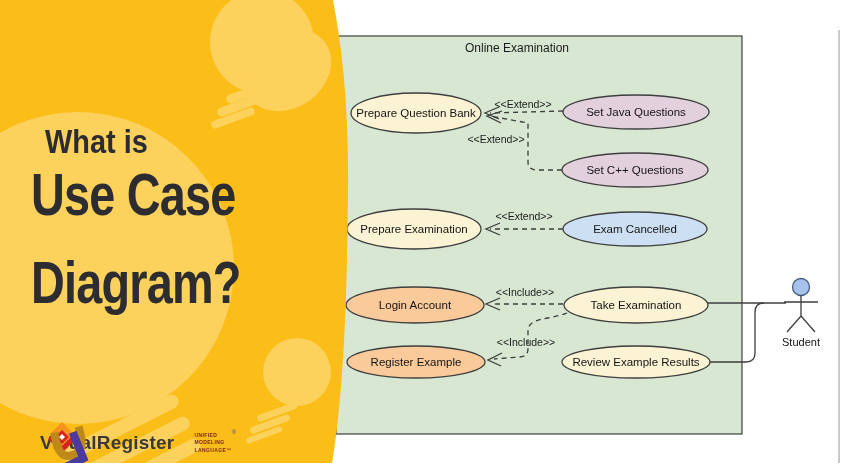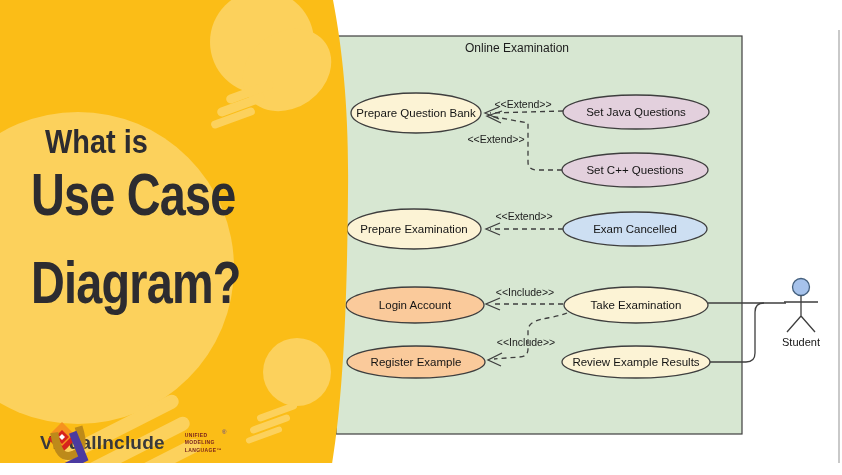--- a/index.html
+++ b/index.html
@@ -173,21 +173,21 @@
   <div class="banner-text big-line line2">Diagram?</div>
 
   <div class="logo-row">
     <span class="vp-word">Visual</span>
     <svg class="vp-diamond" viewBox="0 0 32 34">
       <polygon points="16,4 30,18 16,32 2,18" fill="#d7231d"></polygon>
       <polygon points="16,1 28,13 16,25 4,13" fill="#f6921e"></polygon>
       <polygon points="16,9 23,16 16,23 9,16" fill="#d7231d"></polygon>
       <polygon points="16,13 19,16 16,19 13,16" fill="#ffffff"></polygon>
     </svg>
-    <span class="vp-word">Include</span>
+    <span class="vp-word">Register</span>
     <div class="uml-text">
       <div>UNIFIED</div>
       <div>MODELING</div>
       <div>LANGUAGE™</div>
     </div>
     <svg class="ul-glyph" viewBox="0 0 46 50">
       <g transform="rotate(-14 23 25)">
         <path d="M10,8 C8,28 12,36 24,34 C34,32 36,24 35,8" stroke="#bd8a1a" stroke-width="8" fill="none"></path>
         <path d="M28,12 L32,40 L13,44" stroke="#4b3aa0" stroke-width="8" fill="none"></path>
       </g>

